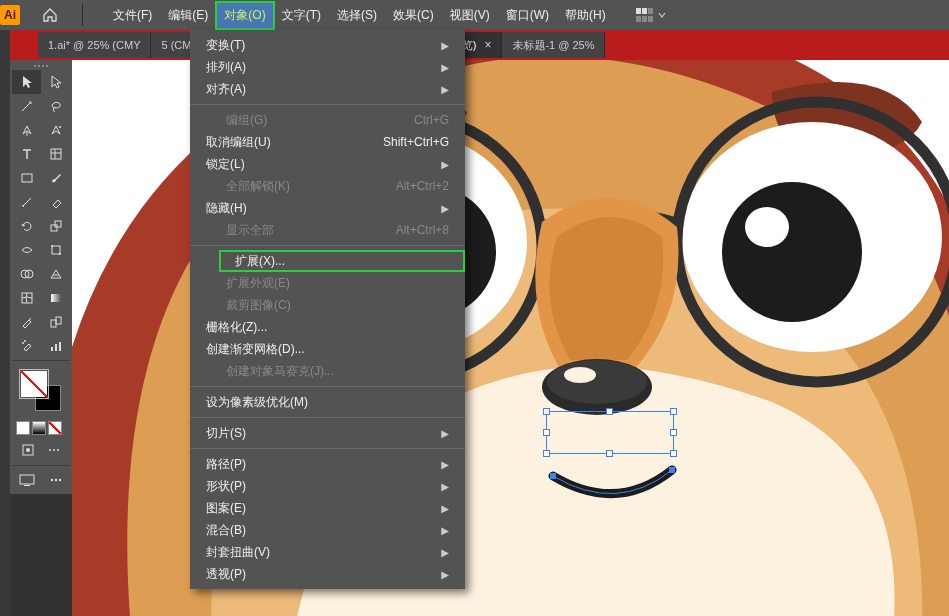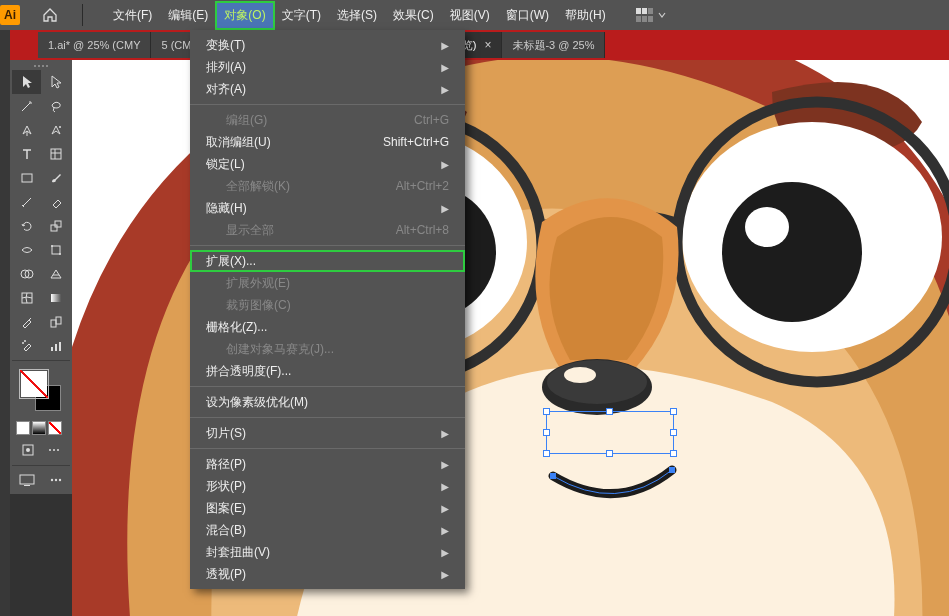--- a/index.html
+++ b/index.html
@@ -39,21 +39,21 @@
 .mini-swatches { display:flex; gap:2px; padding:2px 4px; }
 .mini-swatches span { width:14px; height:14px; }
 .mini-ctrls { display:flex; gap:2px; padding:2px 4px; }
 .bottom-btn { width:29px; height:22px; display:flex; align-items:center; justify-content:center; }
 
 
 .dropdown { position:absolute; left:190px; top:30px; width:275px; background:#535353; box-shadow:4px 4px 8px rgba(0,0,0,.5); padding:4px 0; color:#eee; font-size:12px; z-index:10; }
 .dd-item { display:flex; align-items:center; justify-content:space-between; height:22px; padding:0 16px; }
 .dd-item.disabled { color:#888;padding-left:36px; }
 .dd-item .arrow { font-size:10px; color:#ccc; }
-.dd-item.highlight { outline:2px solid #2ecc40; outline-offset:-2px; }
+.dd-item.highlight { outline:2px solid #2ecc40; outline-offset:-2px;margin-left:29px; }
 .dd-sep { height:1px; background:#6a6a6a; margin:4px 0; }
 
 
 .canvas-area { position:absolute; left:72px; top:60px; right:0; bottom:0; background:#717171; overflow:hidden; }
 .artboard { position:absolute; left:0; top:-8px; width:910px; height:580px; background:#fff; }
 
 
 .sel-box { position:absolute; border:1px solid #3b82f6; }
 .sel-box .handle { position:absolute; width:7px; height:7px; background:#fff; border:1px solid #3b82f6; }
 .sel-box .h-tl { left:-4px; top:-4px; } .sel-box .h-tr { right:-4px; top:-4px; }
@@ -104,21 +104,21 @@
     </div>
     <div class="doctab">
       <span>5 (CMYK/GPU 预览)</span>
       <span class="close">×</span>
     </div>
     <div class="doctab active">
       <span>未标题-1* @ 150% (RGB/GPU 预览)</span>
       <span class="close">×</span>
     </div>
     <div class="doctab">
-      <span>未标题-3 @ 25%</span>
+      <span>未标题-1 @ 25%</span>
     </div>
   </div>
 
 <div class="left-rail"></div>
 <div class="toolbar">
   <div class="grip">
       <span></span>
       <span></span>
       <span></span>
       <span></span>
@@ -428,26 +428,26 @@
     </div>
     <div class="dd-item disabled">
       <span>扩展外观(E)</span>
     </div>
     <div class="dd-item disabled">
       <span>裁剪图像(C)</span>
     </div>
     <div class="dd-item">
       <span>栅格化(Z)...</span>
     </div>
+    <div class="dd-item">
+      <span>创建渐变网格(D)...</span>
+    </div>
     <div class="dd-item disabled">
       <span>创建对象马赛克(J)...</span>
     </div>
-    <div class="dd-item">
-      <span>拼合透明度(F)...</span>
-    </div>
     <div class="dd-sep"></div>
     <div class="dd-item">
       <span>设为像素级优化(M)</span>
     </div>
     <div class="dd-sep"></div>
     <div class="dd-item">
       <span>切片(S)</span>
       <span class="arrow">▶</span>
     </div>
     <div class="dd-sep"></div>

